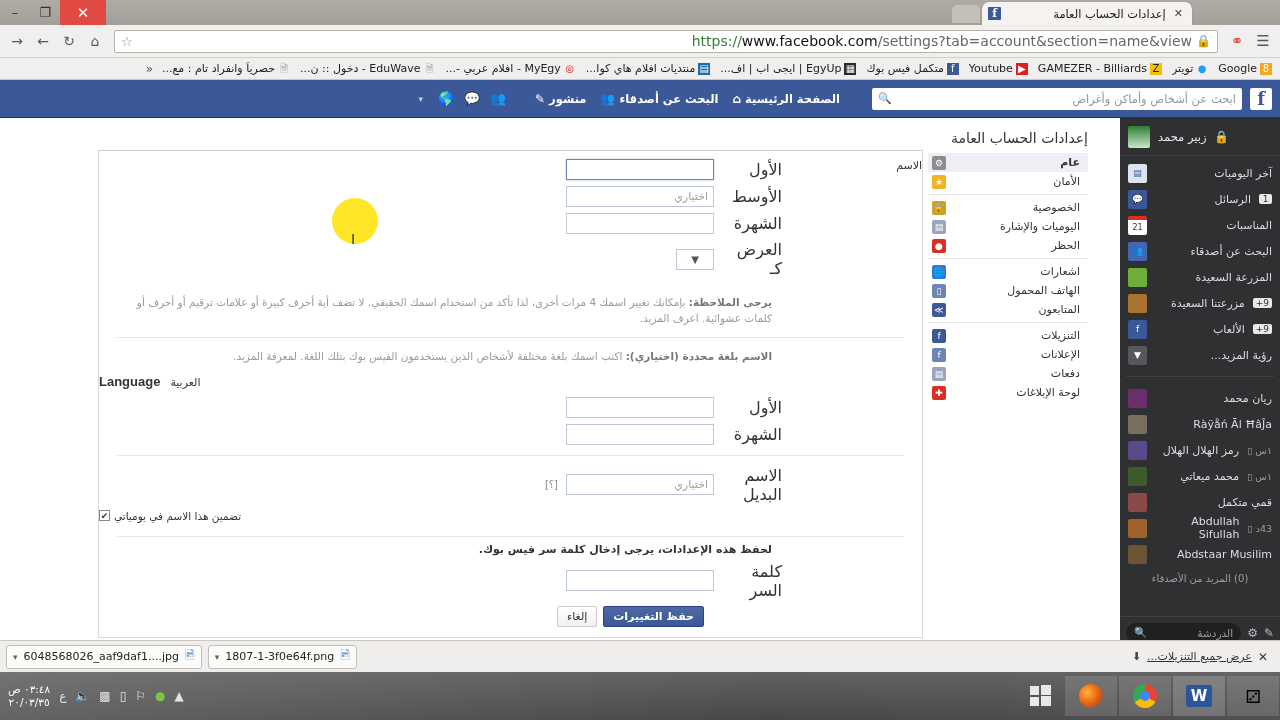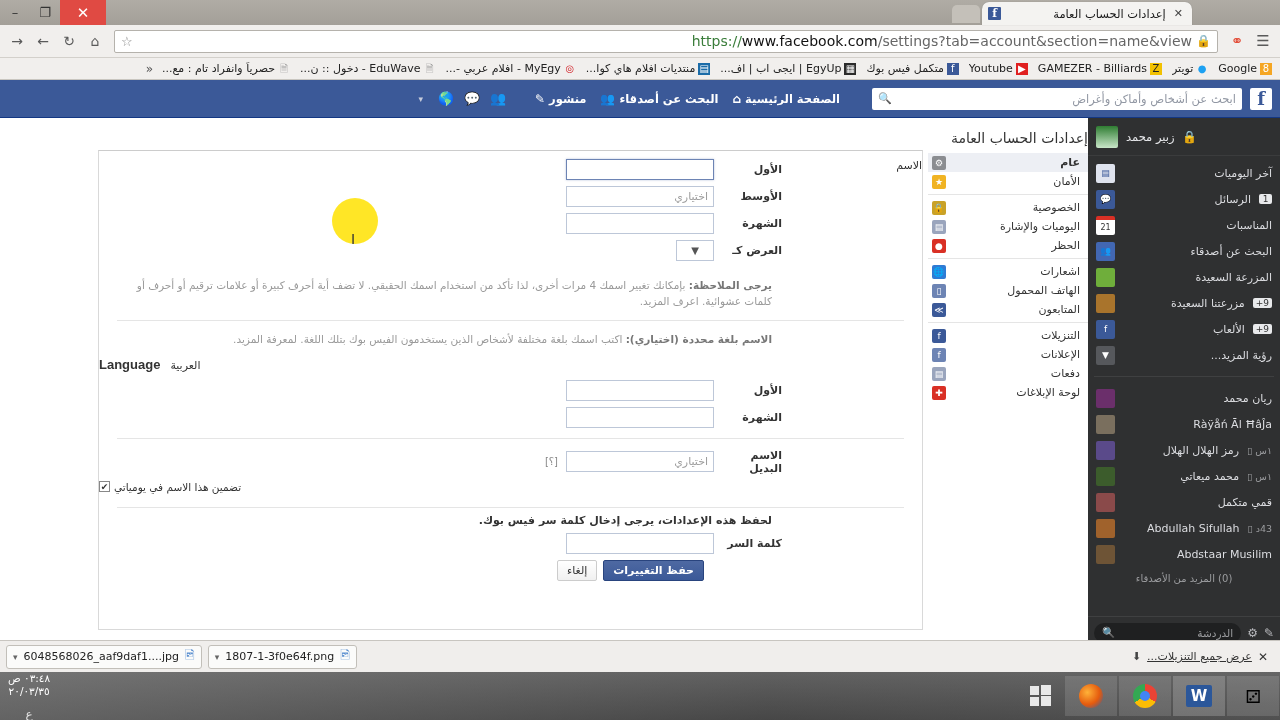--- a/index.html
+++ b/index.html
@@ -139,22 +139,22 @@
     border: 1px solid #d9d9d9; background: #fff; min-height: 480px;
     border-top: 1px solid #ccc;
   }
   .section-label {
     position: absolute; right: 0; top: 8px; width: 150px; text-align: right;
     font-size: 11px; color: #333; padding-left: 14px;
   }
   .fields-col { margin-right: 140px; }
   .f-line { display: flex; align-items: center; gap: 8px; margin-bottom: 6px;
             flex-direction: row; }
-  .f-lbl { width: 60px; text-align: right; font-size: 11px; color: #333;
-           font-weight: bold; flex: 0 0 auto; }
+  .f-lbl { width: 60px; text-align: right; font-size: 16px; color: #333;
+           font-weight: normal; flex: 0 0 auto; }
   .f-input {
     width: 148px; height: 21px; border: 1px solid #bdc7d8; background: #fff;
     font-size: 11px; color: #333; padding: 0 5px; text-align: right;
     font-family: inherit;
   }
   .f-input::placeholder { color: #9c9c9c; }
   .f-input.focused { border: 1px solid #6d84b4; box-shadow: 0 0 2px rgba(109,132,180,.5); }
   .f-select {
     width: 38px; height: 21px; border: 1px solid #bdc7d8; background: #fff;
     font-size: 10px; display: flex; align-items: center; justify-content: center;
@@ -192,21 +192,21 @@
 
   
   .click-dot {
     position: absolute; width: 46px; height: 46px; border-radius: 50%;
     background: #ffe200; opacity: .85; pointer-events: none;
   }
   .caret-i { position: absolute; color: #333; font-size: 14px; }
 
   
   .fb-right {
-    position: absolute; right: 0; top: 0; bottom: 0; width: 192px;
+    position: absolute; right: 0; top: 0; bottom: 0; width: 160px;
     background: #2f3031; color: #dcdde1; font-size: 11px;
   }
   .r-head { display: flex; align-items: center; height: 38px; padding: 0 8px;
             flex-direction: row-reverse; justify-content: flex-start; gap: 8px;
             border-bottom: 1px solid #3b3c3d; }
   .r-av { width: 22px; height: 22px; border-radius: 2px; flex: 0 0 auto; }
   .r-name { font-size: 11.5px; color: #e6e7ea; }
   .r-lockico { margin-right: auto; color: #b8b9bd; font-size: 12px; }
   .r-list { padding: 4px 0; }
   .r-item { display: flex; align-items: center; height: 26px; padding: 0 8px;
@@ -252,21 +252,21 @@
     background: linear-gradient(90deg, rgba(120,120,120,.55), rgba(60,60,60,.25) 60%, rgba(90,90,90,.4));
   }
   .tb-right { position: absolute; right: 0; top: 0; height: 48px; display: flex;
               align-items: center; z-index: 2; }
   .tb-app { width: 52px; height: 40px; margin: 4px 1px; display: flex;
             align-items: center; justify-content: center;
             background: rgba(255,255,255,.13); cursor: pointer; }
   .tb-start { width: 46px; height: 48px; display: flex; align-items: center;
               justify-content: center; }
   .tb-left { position: absolute; left: 0; top: 0; height: 48px; display: flex;
-             align-items: center; gap: 9px; padding-left: 8px; z-index: 2; direction: ltr; flex-direction: column;}
+             align-items: center; gap: 9px; padding-left: 8px; z-index: 2; direction: ltr;}
   .clock { color: #fff; font-size: 10.5px; line-height: 1.25; text-align: center; }
   .tray-ico { color: #e4e4e4; font-size: 12px; }
   .win-logo { width: 22px; height: 22px; position: relative; }
   .win-logo i { position: absolute; background: #e8e8e8; }
 </style>
 </head>
 <body>
 
 <div id="screen">
 

